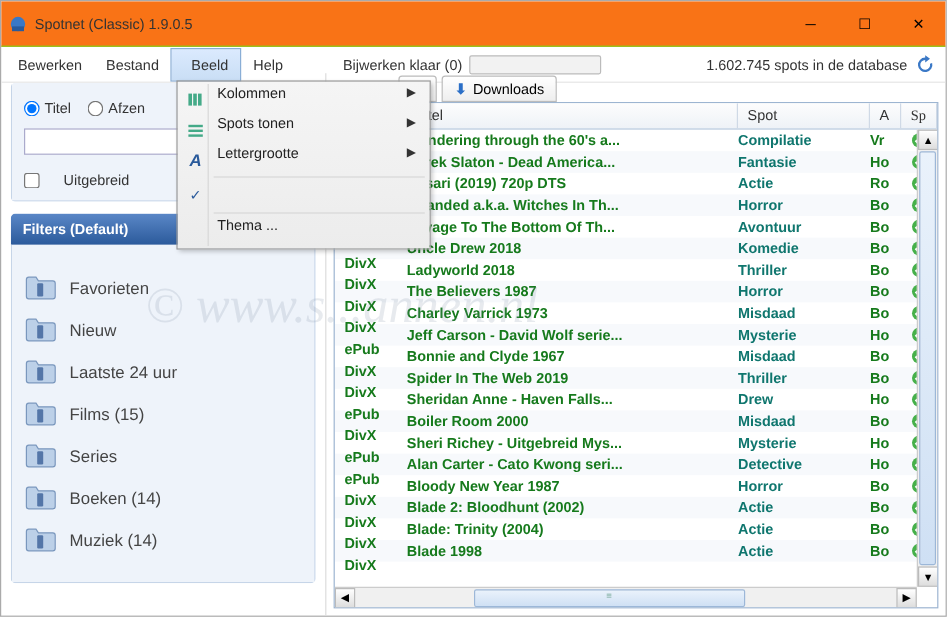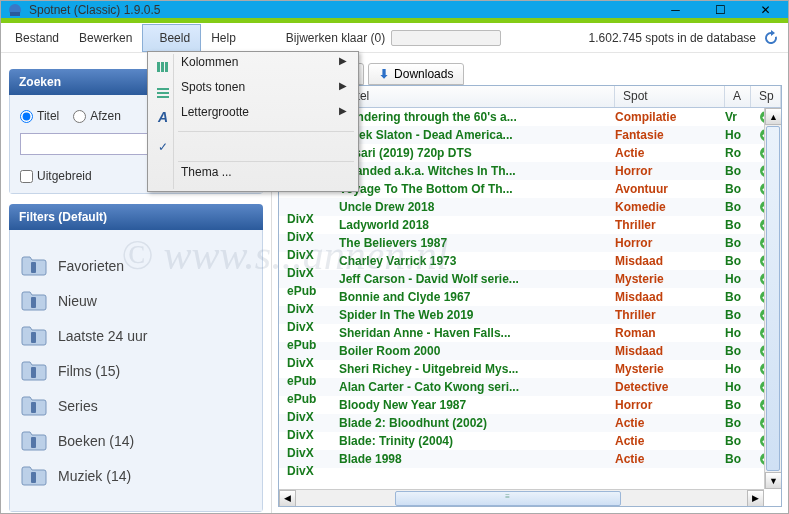--- a/index.html
+++ b/index.html
@@ -1,19 +1,19 @@
 <!DOCTYPE html>
 <html><head>
 <meta charset="utf-8">
 <style>
 * { box-sizing: border-box; margin: 0; padding: 0; font-family: "Segoe UI", Tahoma, sans-serif; font-size: 12px; }
 body { background: #fff; width: 789px; height: 514px; overflow: hidden; border: 1px solid #aaa; position: relative; }
 
 
-.titlebar { height: 22px; background: #0ea5e9; display: flex; align-items: center; border-bottom: 5px solid #84cc16; }
+.titlebar { height: 38px; background: #f97316; display: flex; align-items: center; border-bottom: 1px solid #84cc16; }
 .titlebar .icon { width: 16px; height: 16px; margin: 0 6px; }
 .titlebar .title { flex: 1; color: #333; }
 .titlebar .btns { display: flex; }
 .titlebar .btns div { width: 45px; height: 30px; display: flex; align-items: center; justify-content: center; }
 
 
 .menubar { height: 30px; display: flex; align-items: center; padding: 0 4px; border-bottom: 1px solid #e5e5e5; position: relative; }
 .menubar .menuitem { padding: 6px 10px; color: #333; }
 .menubar .menuitem.open { background: linear-gradient(#dbeafe, #c9def5); border: 1px solid #8aaed6; padding-left: 16px; }
 .menubar .status { margin-left: 40px; color: #333; }
@@ -34,47 +34,47 @@
 .content { position: absolute; top: 60px; left: 0; right: 0; bottom: 0; display: flex; }
 
 
 .left { width: 270px; padding: 8px; overflow: hidden; }
 .panel { border-radius: 4px; overflow: hidden; margin-bottom: 10px; }
 .panel .hdr { background: linear-gradient(#5a87c7,#2b5a9b); color: #fff; font-weight: bold; font-size: 13px; padding: 6px 10px; display: flex; align-items: center; justify-content: space-between; }
 .panel .body { background: #eef3fa; border: 1px solid #c6d5e8; border-top: none; padding: 10px; }
 .radio-row { display: flex; gap: 14px; margin-bottom: 10px; margin-top: 4px; }
 .radio-row label { display: flex; align-items: center; gap: 4px; color: #333; }
 .search-input { width: 100%; height: 22px; border: 1px solid #aac; background: #fff; padding: 0 4px; }
-.cb-row { margin-top: 14px; display: flex; align-items: center; gap: 4px; color: #333; }
+.cb-row { margin-top: 14px; display: flex; align-items: center; gap: 20px; color: #333; }
 
 .filters .item { height: 35px; display: flex; align-items: center; gap: 10px; padding: 2px 6px; }
 .filters .item .ficon { width: 28px; height: 22px; }
 .filters .item span { color: #444; font-size: 14px; }
 
 
 .right { flex: 1; display: flex; flex-direction: column; border-left: 1px solid #ddd; }
 .tabs { height: 24px; display: flex; align-items: center; gap: 4px; padding: 2px 6px 0 60px; }
 .tabs .tab { background: linear-gradient(#fff,#eee); border: 1px solid #bbb; border-radius: 3px 3px 0 0; padding: 3px 10px; display: flex; align-items: center; gap: 5px; font-size: 12px; }
 .tabs .tab .blue-arrow { color: #2b6fc7; font-weight: bold; }
 
 .gridwrap { flex: 1; border: 1px solid #9db5d1; margin: 0 6px 6px 6px; position: relative; overflow: hidden; background: #fff; }
 .grid-hdr { display: flex; height: 22px; border-bottom: 1px solid #b5c7dd; background: linear-gradient(#fdfdfd,#eef2f7); }
 .grid-hdr div { border-right: 1px solid #cfd9e6; padding: 3px 8px; color: #333; font-size: 12px; }
 .col-type { width: 60px; margin-top: 24px; }
 .col-title { flex: 1; }
 .col-genre { width: 110px; }
 .col-a { width: 26px; }
-.col-sp { width: 30px; }
+.col-sp { width: 30px; font-family: Liberation Serif, serif; }
 
 .grid-body { height: 398px; overflow: hidden; }
 .grid-row { display: flex; height: 18px; align-items: center; }
 .grid-row:nth-child(even){ background: #f7f9fc; }
 .grid-row .col-type { padding-left: 8px; color: #167a1c; font-weight: bold; font-size: 12px; }
 .grid-row .col-title { color: #167a1c; font-weight: bold; font-size: 12px; white-space: nowrap; overflow: hidden; text-overflow: ellipsis; }
-.grid-row .col-genre { color: #c2410c; font-weight: bold; font-size: 12px; }
+.grid-row .col-genre { color: #0f766e; font-weight: bold; font-size: 12px; }
 .grid-row .col-a { color: #167a1c; font-weight: bold; font-size: 12px; }
 .grid-row .col-sp { display: flex; justify-content: center; }
 
 .hscroll { position: absolute; bottom: 0; left: 0; right: 17px; height: 17px; background: #f0f0f0; border-top: 1px solid #ccc; display: flex; align-items: center; }
 .hscroll .btn { width: 17px; height: 17px; background: linear-gradient(#fff,#ddd); border: 1px solid #bbb; display: flex; align-items: center; justify-content: center; font-size: 9px; }
 .hscroll .track { flex: 1; position: relative; height: 17px; }
 .hscroll .thumb { position: absolute; left: 22%; width: 50%; height: 15px; top: 1px; background: linear-gradient(#eaf2fb,#cfe0f4); border: 1px solid #9cb7d8; border-radius: 2px; }
 
 .vscroll { position: absolute; right: 0; top: 22px; bottom: 17px; width: 17px; background: #f0f0f0; border-left: 1px solid #ccc; }
 .vscroll .btn { width: 17px; height: 17px; background: linear-gradient(#fff,#ddd); border: 1px solid #bbb; display: flex; align-items: center; justify-content: center; font-size: 9px; }
@@ -97,22 +97,22 @@
   </span>
   <span class="title">Spotnet (Classic) 1.9.0.5</span>
   <div class="btns">
     <div>─</div>
     <div>☐</div>
     <div class="close">✕</div>
   </div>
 </div>
 
 <div class="menubar">
+  <div class="menuitem">Bewerken</div>
   <div class="menuitem">Bestand</div>
-  <div class="menuitem">Bewerken</div>
   <div class="menuitem open">Beeld</div>
   <div class="menuitem">Help</div>
   <span class="status">Bijwerken klaar (0)</span>
   <div class="progress"></div>
   <span class="spots">1.602.745 spots in de database</span>
   <span class="refresh">
     <svg width="18" height="18" viewBox="0 0 18 18">
         <path d="M9 3a6 6 0 1 0 5.8 4.5l-1.8.6A4.1 4.1 0 1 1 9 4.9V7l4-3-4-3v2z" fill="#3a78c6"></path>
       </svg>
   </span>
@@ -157,24 +157,20 @@
       <span class="lbl">Thema ...</span>
       <span class="arrow"></span>
     </div>
   </div>
 </div>
 
 <div class="content">
   <div class="left">
 
     <div class="panel">
-      <div class="hdr">
-        <span>Zoeken</span>
-        <span class="chevron-circle"></span>
-      </div>
       <div class="body">
         <div class="radio-row">
           <label>
               <input type="radio" checked="" style=""> 
               <span>Titel</span>
             </label>
           <label>
               <input type="radio" style=""> 
               <span>Afzen</span>
             </label>
@@ -419,21 +415,21 @@
             <div class="col-sp">
               <svg width="14" height="14">
                 <circle cx="7" cy="7" r="6" fill="#46b04a"></circle>
                 <path d="M4 7 L6 9 L10 5" stroke="#fff" stroke-width="2" fill="none"></path>
               </svg>
             </div>
           </div>
           <div class="grid-row">
             <div class="col-type">ePub</div>
             <div class="col-title">Sheridan Anne - Haven Falls...</div>
-            <div class="col-genre">Roman</div>
+            <div class="col-genre">Drew</div>
             <div class="col-a">Ho</div>
             <div class="col-sp">
               <svg width="14" height="14">
                 <circle cx="7" cy="7" r="6" fill="#46b04a"></circle>
                 <path d="M4 7 L6 9 L10 5" stroke="#fff" stroke-width="2" fill="none"></path>
               </svg>
             </div>
           </div>
           <div class="grid-row">
             <div class="col-type">DivX</div>

